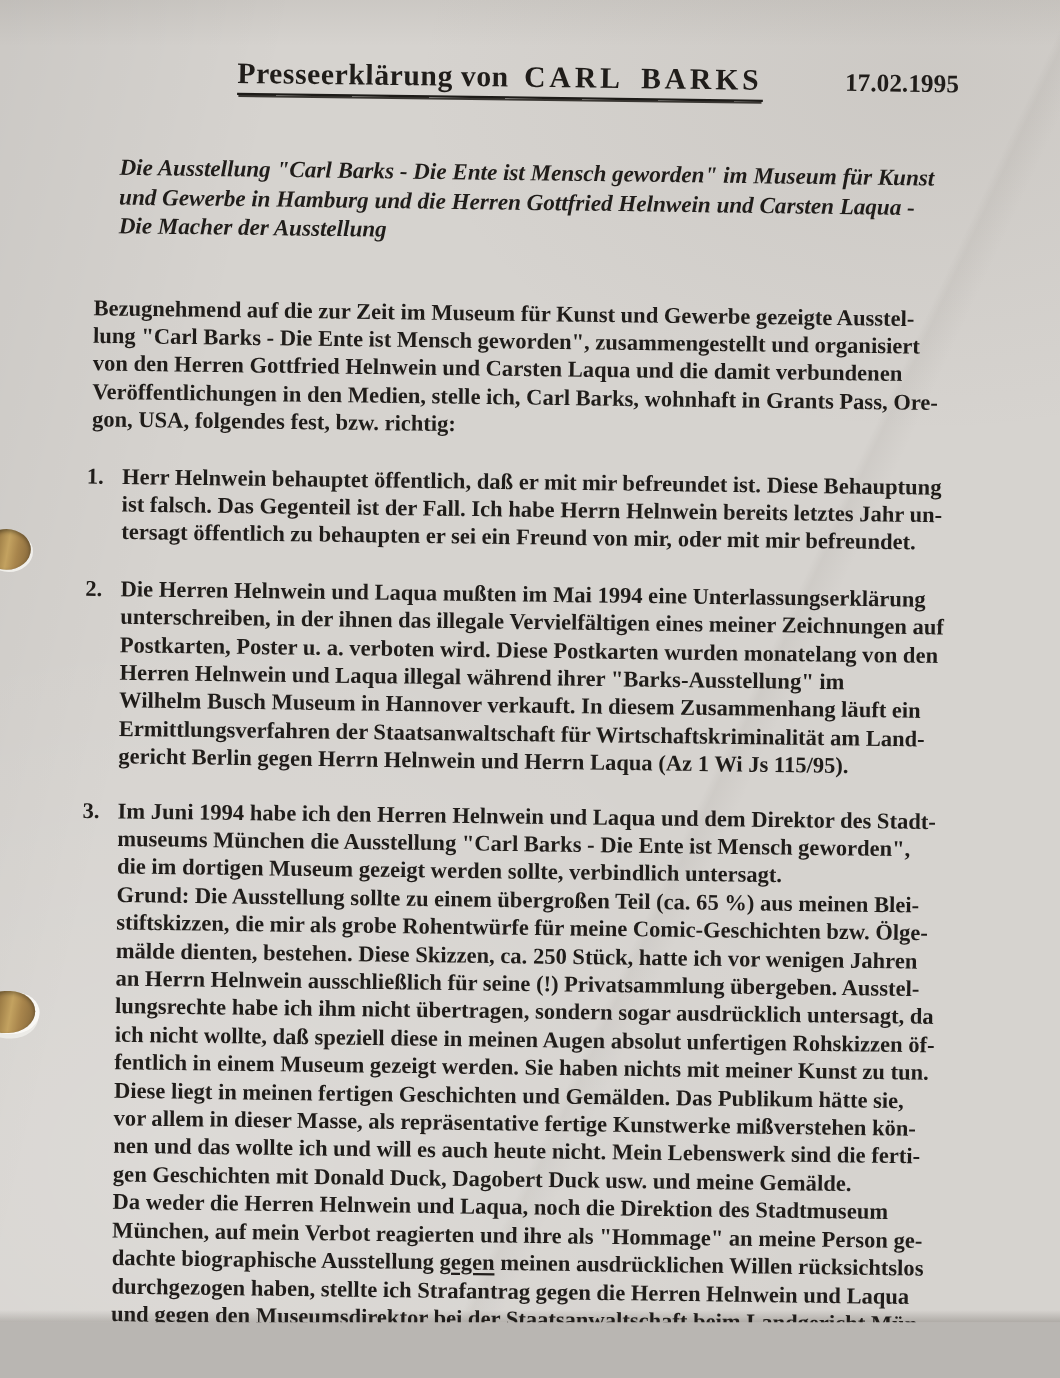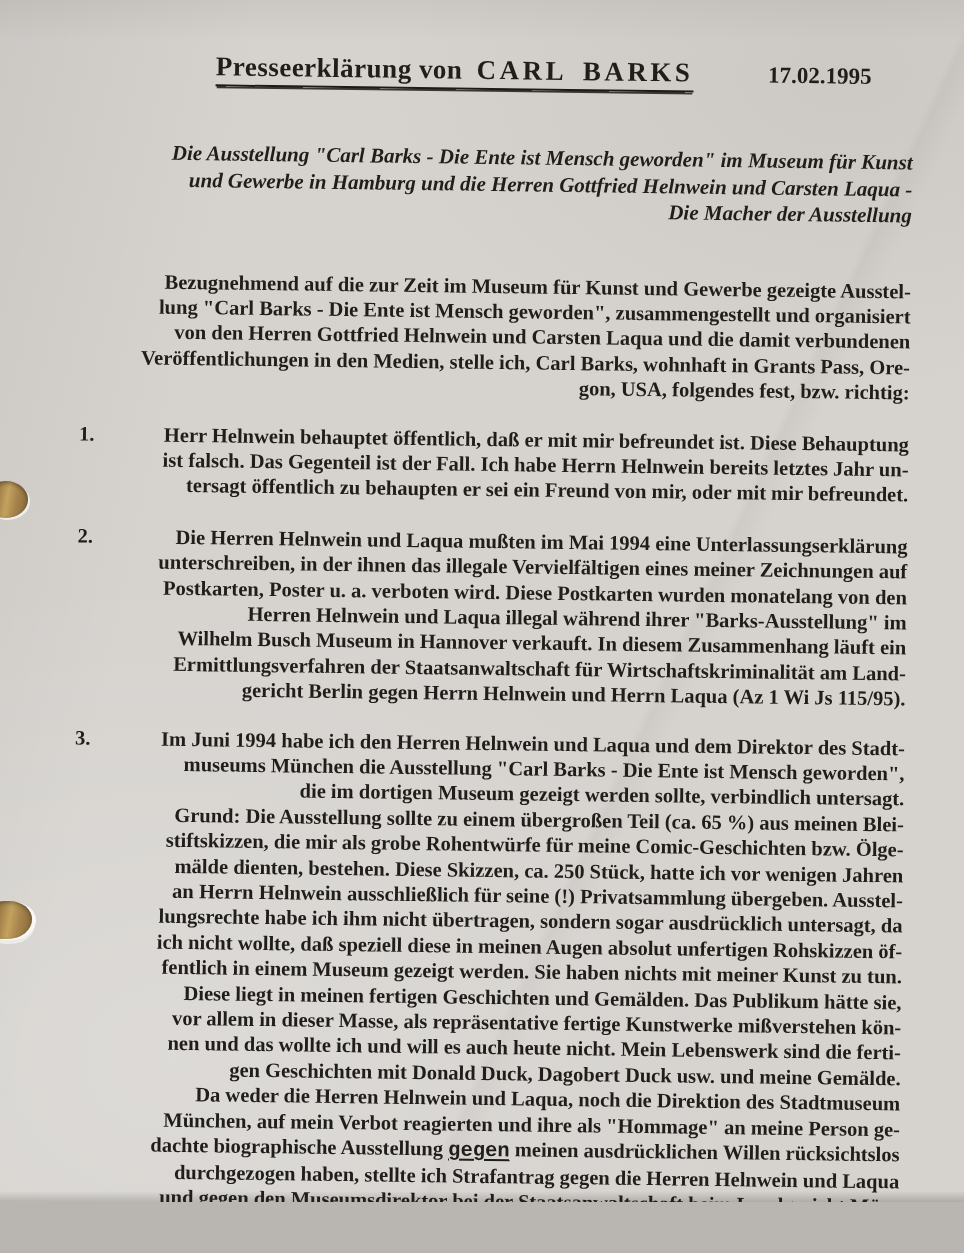--- a/index.html
+++ b/index.html
@@ -11,21 +11,20 @@
   .sheet{
     position:relative;width:964px;height:1202px;overflow:hidden;
     background-color:#d6d3cf;
     background-image:
       radial-gradient(ellipse 760px 520px at 88% 6%, rgba(118,112,104,0.10), transparent 62%),
       radial-gradient(ellipse 900px 760px at 18% 88%, rgba(255,255,255,0.16), transparent 65%),
       linear-gradient(115deg, transparent 64%, rgba(108,102,94,0.07) 64.6%, transparent 66.5%),
       linear-gradient(103deg, rgba(0,0,0,0.05), transparent 22%),
       linear-gradient(to bottom, rgba(126,120,112,0.12), transparent 42px),
       linear-gradient(to top, rgba(92,87,80,0.32), transparent 11px);
-    text-align: right;
   }
   .content{
     position:absolute;left:88px;top:50px;width:826px;
     transform:rotate(0.75deg);
     transform-origin:100px 0;
     color:#201d1a;
     font-weight:bold;
   }
   .title-row{display:flex;align-items:baseline;margin-left:128px;height:40px;}
   .title-underline{
@@ -42,21 +41,21 @@
     margin-top:50px;margin-left:22px;
     font-style:italic;font-size:21px;line-height:26.5px;
   }
   .intro{margin-top:50px;font-size:20.5px;line-height:25.4px;}
   .item{position:relative;padding-left:28px;font-size:20.5px;line-height:25.4px;}
   .item-1{margin-top:26px;}
   .item-2{margin-top:26px;}
   .item-3{margin-top:24px;}
   .item-num{position:absolute;left:-4px;top:0;}
   .line{white-space:nowrap;}
-  .line u{text-decoration-thickness:2px;text-underline-offset:2.5px;font-family:Liberation Mono, monospace;}
+  .line u{text-decoration-thickness:2px;text-underline-offset:2.5px;}
   .hole{
     position:absolute;border-radius:50%;
     background:linear-gradient(100deg,#6f5730 0%,#9a7a44 30%,#c3a260 52%,#a8854c 70%,#83663a 100%);
     box-shadow:inset 0 2px 4px rgba(0,0,0,0.38);
   }
   .hole-top{
     left:-16px;top:481px;width:44px;height:37px;
     box-shadow:inset 0 2px 4px rgba(0,0,0,0.38), 2px 2px 0 rgba(246,245,241,0.85);
   }
   .hole-bottom{

